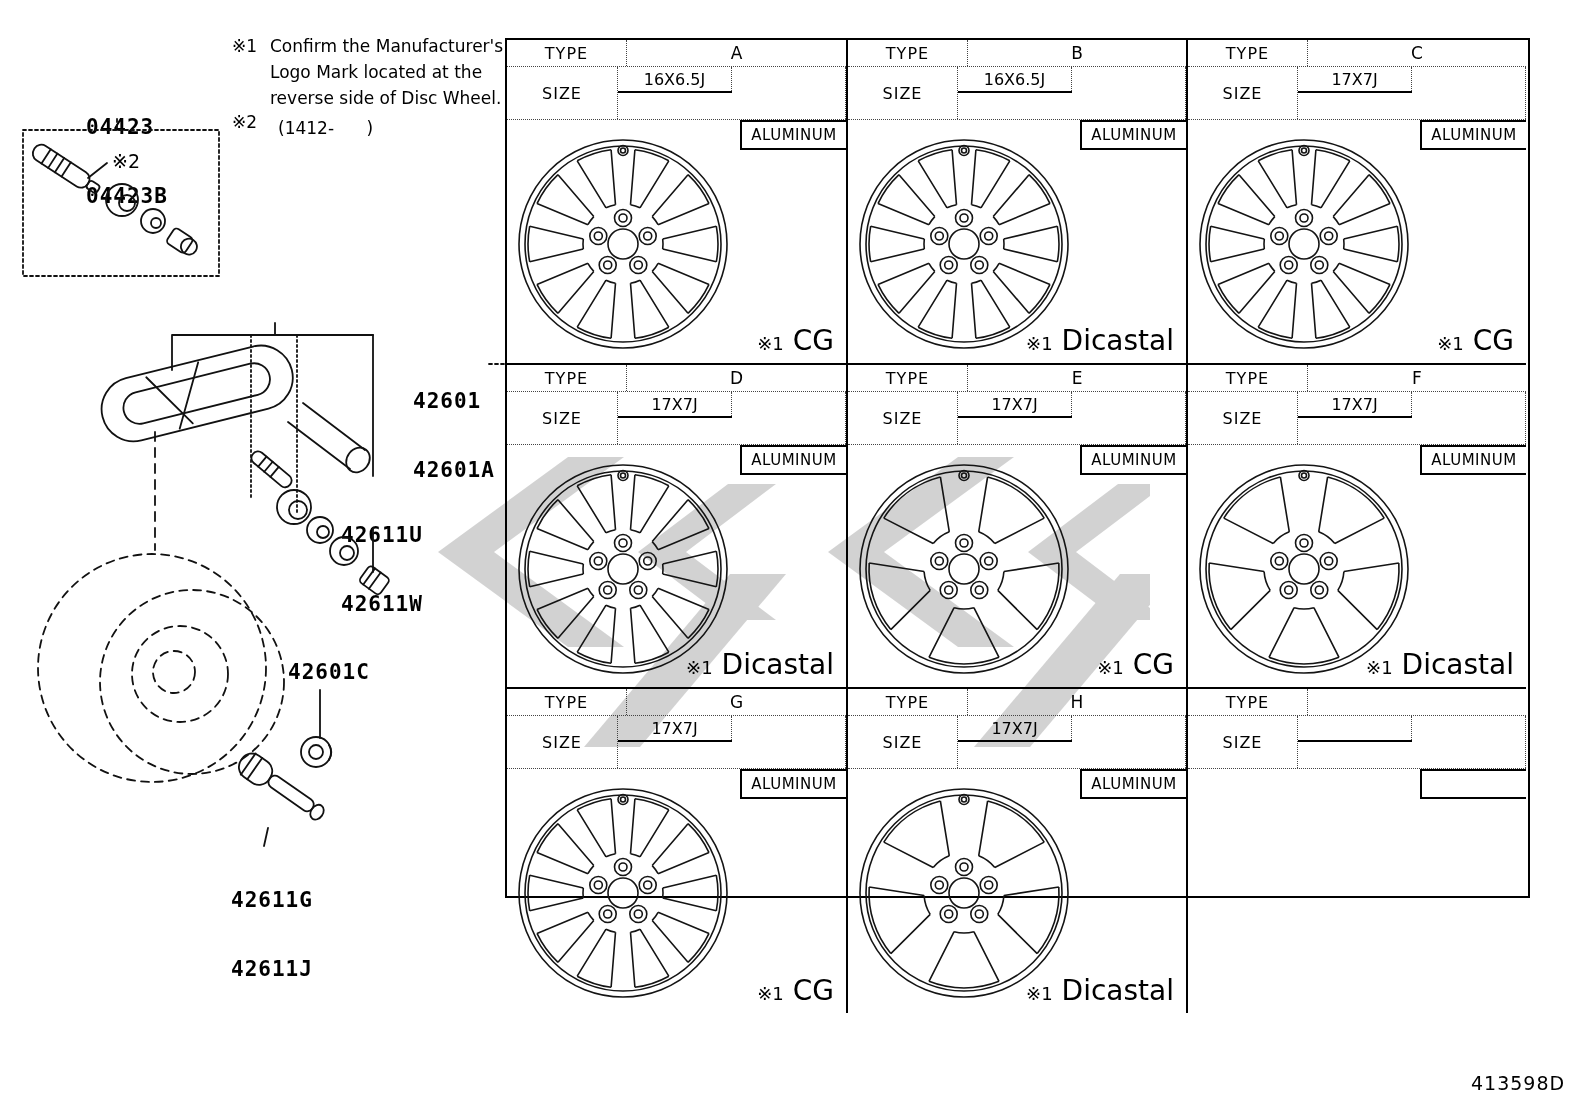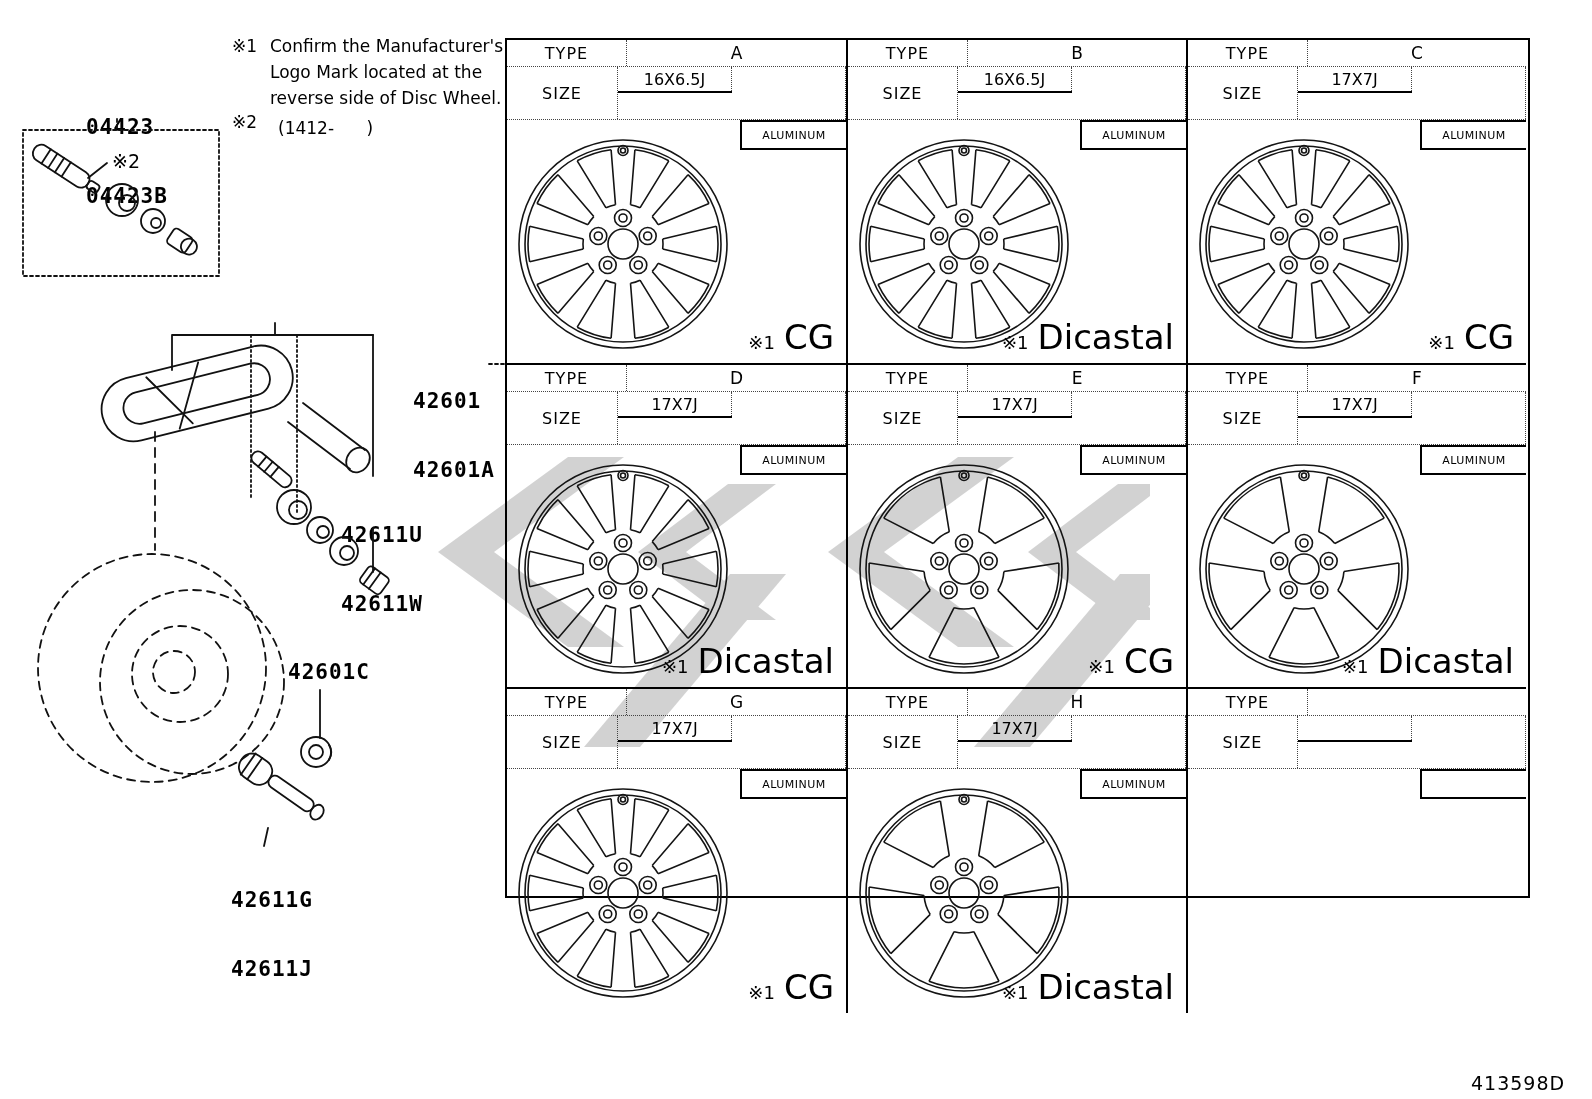--- a/index.html
+++ b/index.html
@@ -26,25 +26,25 @@
   .hdr-size{display:flex;height:53px;border-bottom:1px dotted #444;box-sizing:border-box;}
   .size-area{flex:1;display:flex;flex-direction:row;}
   .size-top{height:26px;display:flex;border-bottom:2px solid #000;box-sizing:border-box;}
   .size-val{width:113px;display:flex;align-items:center;justify-content:center;font-size:16px;}
   .size-right{flex:1;border-left:1px dotted #444;}
   .size-bottom{flex:1;display:flex;}
   .sb-l{width:113px;}
   .sb-r{flex:1;border-left:1px dotted #444;}
   .alu-box{position:absolute;top:80px;right:0;width:104px;height:26px;border:2px solid #000;
            border-right:none;background:#fff;display:flex;align-items:center;justify-content:center;
-           font-size:11px;letter-spacing:.5px;z-index:2;}
+           font-size:15px;letter-spacing:.5px;z-index:2;}
   .wheel{position:absolute;left:8px;top:96px;width:216px;height:216px;z-index:1;}
   .caption{position:absolute;right:12px;bottom:6px;display:flex;align-items:baseline;gap:9px;z-index:2;}
   .cap-marker{font-size:18px;}
-  .cap-name{font-size:34px;}
+  .cap-name{font-size:28px;}
   #doc-code{position:absolute;left:1471px;top:1072px;font-size:19px;letter-spacing:1px;}
   svg{display:block;}
 </style>
 </head>
 <body>
 
 <div id="canvas">
 
   <svg id="watermark" viewBox="0 0 722 300">
     <g fill="#c8c8c8" stroke="none">

